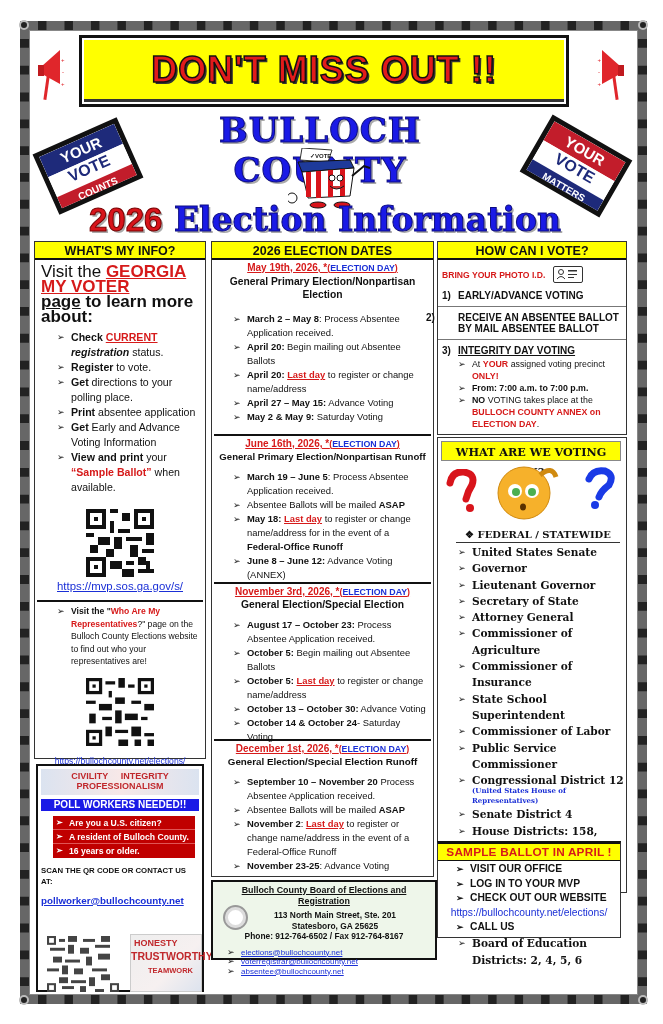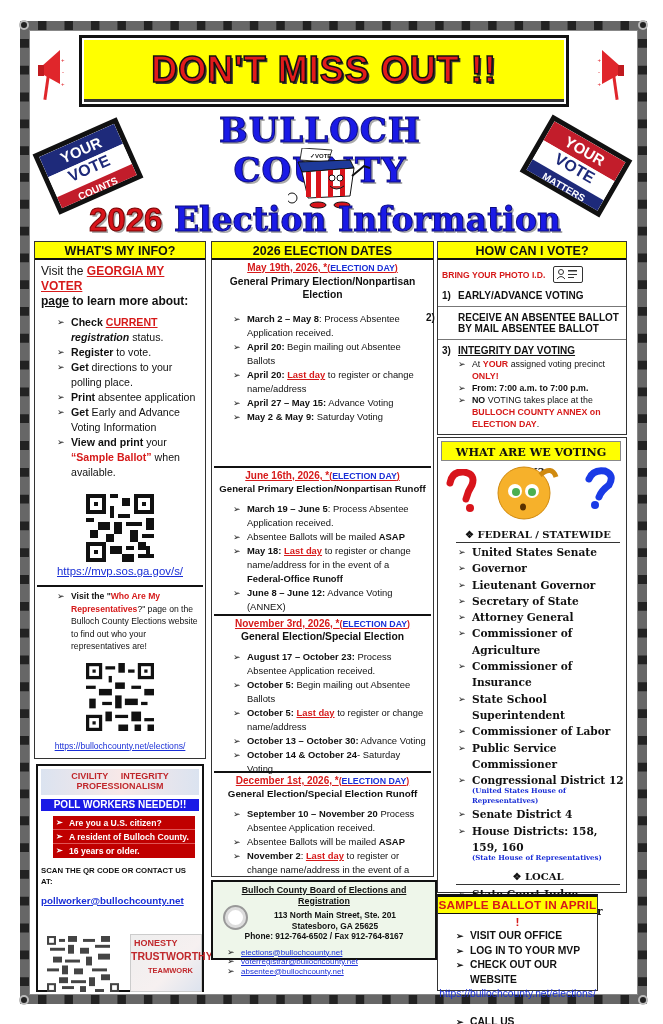--- a/index.html
+++ b/index.html
@@ -22,21 +22,21 @@
   -webkit-text-stroke:1px #0b0b80;text-shadow:2px 2px 0 #aaa;white-space:nowrap}
 .title2026 .yr{color:#d8141b;-webkit-text-stroke:1px #700;font-family:"Liberation Sans",sans-serif}
 .col{position:absolute;top:223px;border:1px solid #333;background:#fff}
 .colhead{background:#ffff00;text-align:center;font-weight:700;font-size:12.5px;height:18px;line-height:18px;border-bottom:2px solid #111}
 .c1{left:19px;width:188px;height:534px}
 .c2{left:211px;width:222px;height:656px}
 .c3{left:437px;width:189px;height:360px}
 ul.arrow{list-style:none}
 ul.arrow li{position:relative;padding-left:14px}
 ul.arrow li::before{content:"➢";position:absolute;left:0;top:0;font-size:9px}
-.c1 .intro{font-size:12px;padding:4px 6px 6px 6px;line-height:15px}
+.c1 .intro{font-size:17px;padding:4px 6px 6px 6px;line-height:15px}
 .red{color:#d61a1a;font-weight:700}
 .redu{color:#d61a1a;font-weight:700;text-decoration:underline}
 .c1 ul.arrow{font-size:10.6px;line-height:15px;padding:0 4px 0 22px}
 .c1 ul.arrow li{margin-bottom:0}
 .qr{background:#fff;position:relative}
 .qr svg{display:block}
 .link{color:#1a2fd6;text-decoration:underline}
 .sep{border-top:2px solid #111}
 .c2 .sec{padding:2px 5px 3px 5px}
 .c2 .date{text-align:center;font-size:10px;color:#d61a1a;font-weight:700;text-decoration:underline}
@@ -52,21 +52,21 @@
 .c3 ul.arrow{font-size:8.8px;line-height:12px;padding:2px 4px 0 20px}
 .vote-box{position:absolute;left:437px;top:437px;width:189px;height:458px;border:1px solid #333;background:#fff}
 .vhead{margin:3px 5px 0 3px;background:#ffff00;border:1px solid #888;text-align:center;font-family:"DejaVu Serif",serif;font-weight:700;font-size:11.2px;height:20px;line-height:20px}
 .cat{font-family:"DejaVu Serif",serif;font-weight:700;font-size:10px;text-align:center;padding-bottom:2px;border-bottom:1.5px solid #333;margin:0 6px 0 18px}
 .serif-list{font-family:"DejaVu Serif",serif;font-weight:700;font-size:10.6px;line-height:16.3px;padding:1px 2px 0 20px;list-style:none}
 .serif-list li{position:relative;padding-left:14px}
 .serif-list li::before{content:"➢";position:absolute;left:0;font-size:9px;font-weight:400;top:0}
 .serif-list .sub{font-size:7px;color:#1a2fd6;line-height:10px;display:block;margin-top:-2px}
 .sample{position:absolute;left:437px;top:895px;width:189px;height:97px;border:1px solid #333;border-top:3px solid #111;background:#fff}
 .shead{background:#ffff00;color:#d61a1a;font-weight:900;font-size:11.8px;text-align:center;height:17px;line-height:17px;border-bottom:1.5px solid #111;letter-spacing:.2px}
-.sample ul.arrow{font-size:10.3px;font-weight:700;line-height:14.5px;padding:15px 0 0 18px}
+.sample ul.arrow{font-size:10.3px;font-weight:700;line-height:14.5px;padding:1px 0 0 18px}
 .sample .url{color:#1a2fd6;font-size:10.3px;text-align:center;line-height:13px}
 .poll{position:absolute;left:33px;top:762px;width:172px;height:232px;border:2px solid #111;background:#fff;padding:3px}
 .civility{height:26px;background:linear-gradient(90deg,#dbe3f0,#f7e8e8,#dbe3f0);position:relative;font-weight:900;font-size:9px;color:#c0282c;text-align:center;line-height:10px;padding-top:2px}
 .pwhead{margin-top:4px;background:#1a1ae6;color:#fff;font-weight:900;font-size:10px;text-align:center;height:12px;line-height:12px}
 .pwlist{margin:5px 4px 0 12px;background:#c00000;color:#fff;font-weight:700;font-size:8.6px;list-style:none}
 .pwlist li{padding:2px 0 2px 16px;position:relative;border-bottom:1px solid #e05555;height:14px;line-height:10px}
 .pwlist li:last-child{border-bottom:none}
 .pwlist li::before{content:"➢";position:absolute;left:3px;font-size:8px}
 .scan{font-size:7.8px;font-weight:700;margin-top:7px;line-height:11px}
 .pwemail{font-size:9.8px;font-weight:700;color:#1a2fd6;text-decoration:underline;margin-top:8px}
@@ -298,21 +298,21 @@
   <div class="honesty" style="left:92px;top:168px">
     <div style="font-size:9px;padding:3px 0 0 3px">HONESTY</div>
     <div style="font-size:10.5px;text-align:center;margin-top:2px">TRUSTWORTHY</div>
     <div style="font-size:7.5px;text-align:right;padding-right:8px;margin-top:4px">TEAMWORK</div>
   </div>
 </div>
 
 <div class="col c2" style="top:241px;left:211px;width:223px;height:636px">
   <div class="colhead">2026 ELECTION DATES</div>
 
-  <div class="sec" style="height:206px">
+  <div class="sec" style="height:174px">
     <div class="date"><span>May 19th, 2026, *</span><span class="ed"><span class="par">(</span><span>ELECTION DAY</span><span class="par">)</span></span></div>
     <div class="ename" style="padding:1px 10px">General Primary Election/Nonpartisan Election</div>
     <ul class="arrow" style="margin-top:10px">
       <li><b>March 2 – May 8</b><span>: Process Absentee Application received.</span></li>
       <li><b>April 20:</b><span> Begin mailing out Absentee Ballots</span></li>
       <li><b>April 20: </b><span class="redu">Last day</span><span> to register or change name/address</span></li>
       <li><b>April 27 – May 15:</b><span> Advance Voting</span></li>
       <li><b>May 2 &amp; May 9:</b><span> Saturday Voting</span></li>
     </ul>
   </div>
@@ -432,21 +432,21 @@
     <li><span>House Districts: 158, 159, 160</span><span class="sub">(<span>State House of Representatives</span>)</span></li>
   </ul>
   <div class="cat" style="margin-top:8px">❖ <span>LOCAL</span></div>
   <ul class="serif-list">
     <li>State Court Judge</li>
     <li>County Commissioner Districts: 1B, 2B, 2C</li>
     <li>Board of Education Districts: 2, 4, 5, 6</li>
   </ul>
 </div>
 
-<div class="sample" style="top:894px;left:437px;width:161px;height:97px">
+<div class="sample" style="top:841px;left:437px;width:184px;height:97px">
   <div class="shead">SAMPLE BALLOT IN APRIL !</div>
   <ul class="arrow">
     <li>VISIT OUR OFFICE</li>
     <li>LOG IN TO YOUR MVP</li>
     <li>CHECK OUT OUR WEBSITE</li>
   </ul>
   <div class="url"><a>https://bullochcounty.net/elections/</a></div>
   <ul class="arrow">
     <li>CALL US</li>
   </ul>

